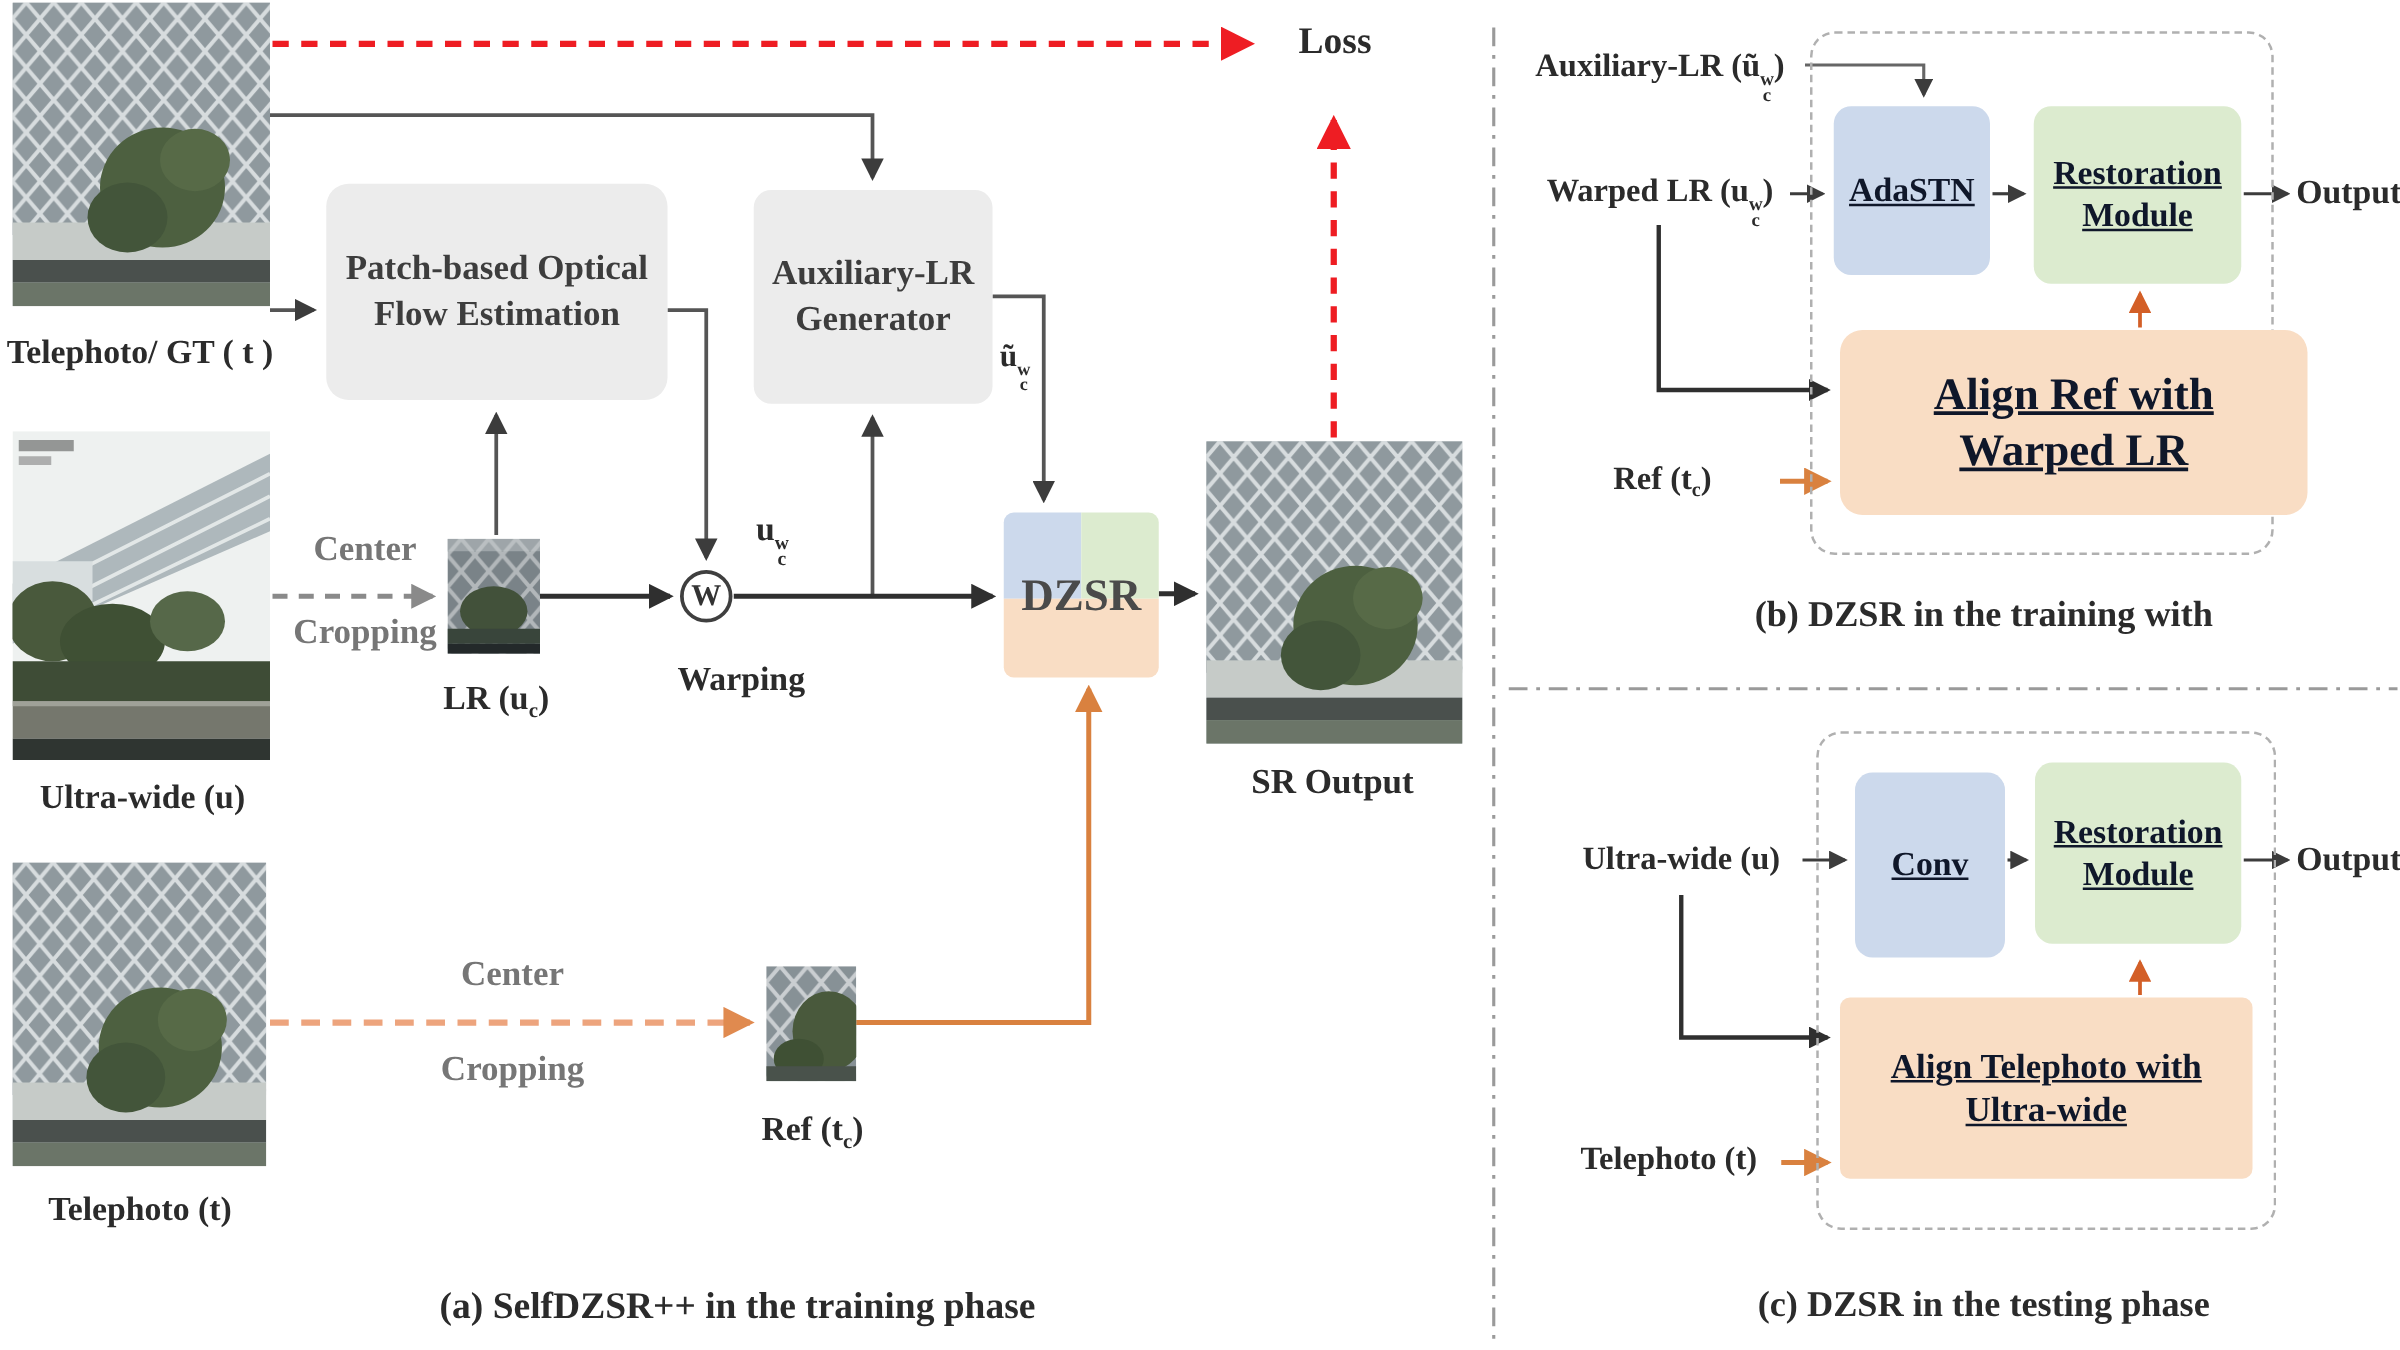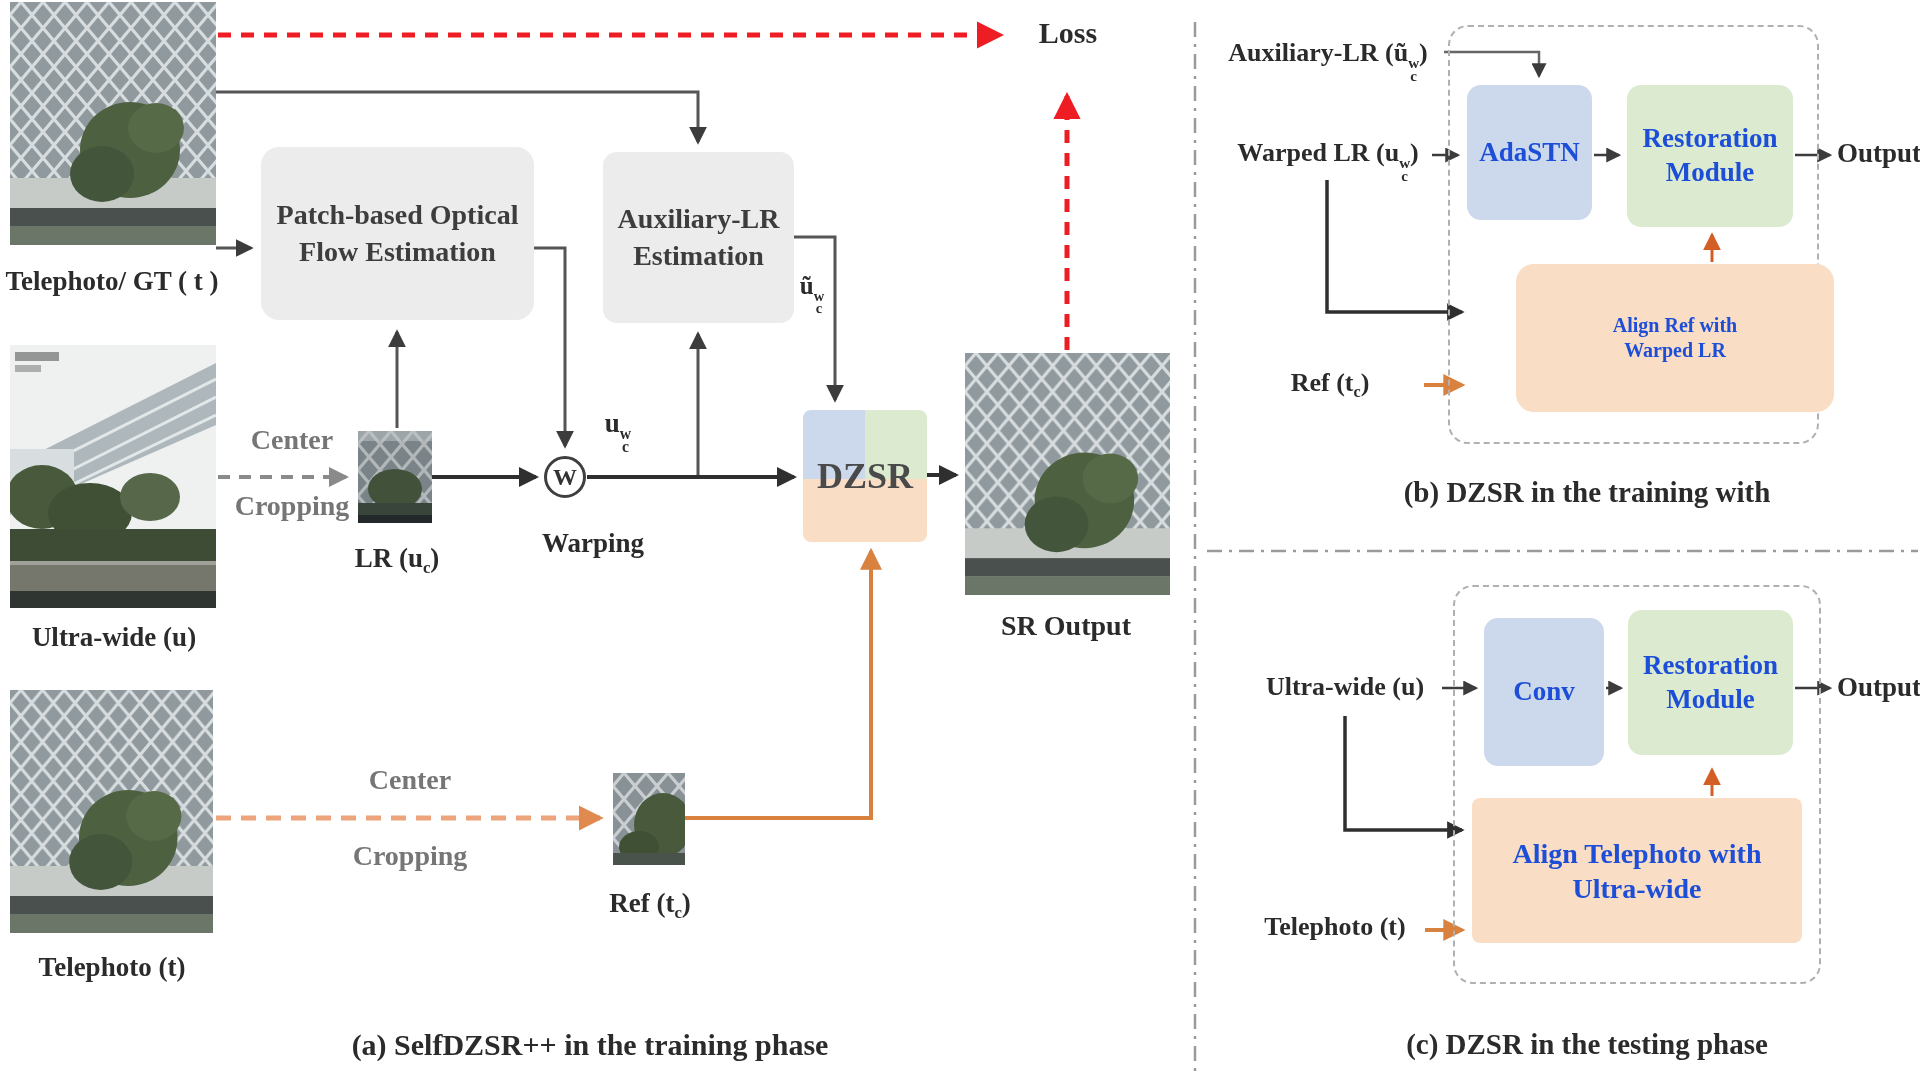--- a/index.html
+++ b/index.html
@@ -6,22 +6,22 @@
   body{width:1920px;height:1080px;overflow:hidden;
        font-family:"Liberation Serif","DejaVu Serif",serif;color:#2e2e2e;}
   .stage{position:relative;width:1920px;height:1080px;background:#fff;}
   .wires{position:absolute;left:0;top:0;width:1920px;height:1080px;z-index:1;}
   .thumb{position:absolute;z-index:2;}
   .thumb svg{display:block;width:100%;height:100%;}
   .gbox{position:absolute;z-index:2;background:#ececec;border-radius:18px;
         display:flex;flex-direction:column;align-items:center;justify-content:center;
         font-weight:700;color:#3d3d3d;text-align:center;line-height:1.3;}
   .cbox{position:absolute;z-index:2;border-radius:14px;display:flex;flex-direction:column;
-        align-items:center;justify-content:center;font-weight:700;color:#1d4ed8;
-        text-align:left;line-height:1.25;}
+        align-items:center;justify-content:center;font-weight:700;color:#0f172a;
+        text-align:left;line-height:1.25;text-decoration:underline;}
   .blue{background:#ccd9ec;} .green{background:#dcebcf;} .peach{background:#f9ddc4;}
   .dashbox{position:absolute;z-index:1;border:2px dashed #b0b0b0;border-radius:20px;}
   .lbl{position:absolute;z-index:3;font-weight:700;color:#2b2b2b;text-align:center;
        white-space:nowrap;transform:translateX(-50%);}
   .gray{color:#767676;}
   .wcircle{position:absolute;z-index:3;width:42px;height:42px;box-sizing:border-box;
        border:3px solid #3f3f3f;border-radius:50%;background:#fff;display:flex;
        align-items:center;justify-content:center;font-weight:700;font-size:24px;color:#333;}
   .ss{display:inline-flex;flex-direction:column;line-height:0.85;font-size:0.58em;
       vertical-align:-0.45em;font-weight:700;}
@@ -182,21 +182,21 @@
     </svg>
   </div>
 
   <div class="gbox" style="left:261px;top:147px;width:273px;height:173px;font-size:28px;">
     <div>Patch-based Optical</div>
     <div>Flow Estimation</div>
   </div>
 
   <div class="gbox" style="left:603px;top:152px;width:191px;height:171px;font-size:28px;border-radius:14px;">
     <div>Auxiliary-LR</div>
-    <div>Estimation</div>
+    <div>Generator</div>
   </div>
 
   <div class="dzsr" style="left:803px;top:410px;width:124px;height:132px;">
     <div class="q qb"></div>
     <div class="q qg"></div>
     <div class="q qp"></div>
     <div class="dzsr-text">DZSR</div>
   </div>
 
   <div class="wcircle" style="left:544px;top:456px;">
@@ -267,21 +267,21 @@
       </span><span>)</span>
   </div>
 
   <div class="cbox blue" style="left:1467px;top:85px;width:125px;height:135px;font-size:27px;">AdaSTN</div>
 
   <div class="cbox green" style="left:1627px;top:85px;width:166px;height:142px;font-size:27px;">
     <div>Restoration</div>
     <div>Module</div>
   </div>
 
-  <div class="cbox peach" style="left:1472px;top:264px;width:318px;height:148px;font-size:20px;border-radius:18px;margin-left:44px;">
+  <div class="cbox peach" style="left:1472px;top:264px;width:374px;height:148px;font-size:36px;border-radius:18px;">
     <div>Align Ref with</div>
     <div>Warped LR</div>
   </div>
 
   <div class="lbl" style="left:1330px;top:368px;font-size:26px;">
     <span>Ref (</span><b class="mb">t</b><sub style="font-size:0.62em;">c</sub><span>)</span>
   </div>
 
   <div class="lbl" style="left:1879px;top:138px;font-size:27px;">Output</div>
 

